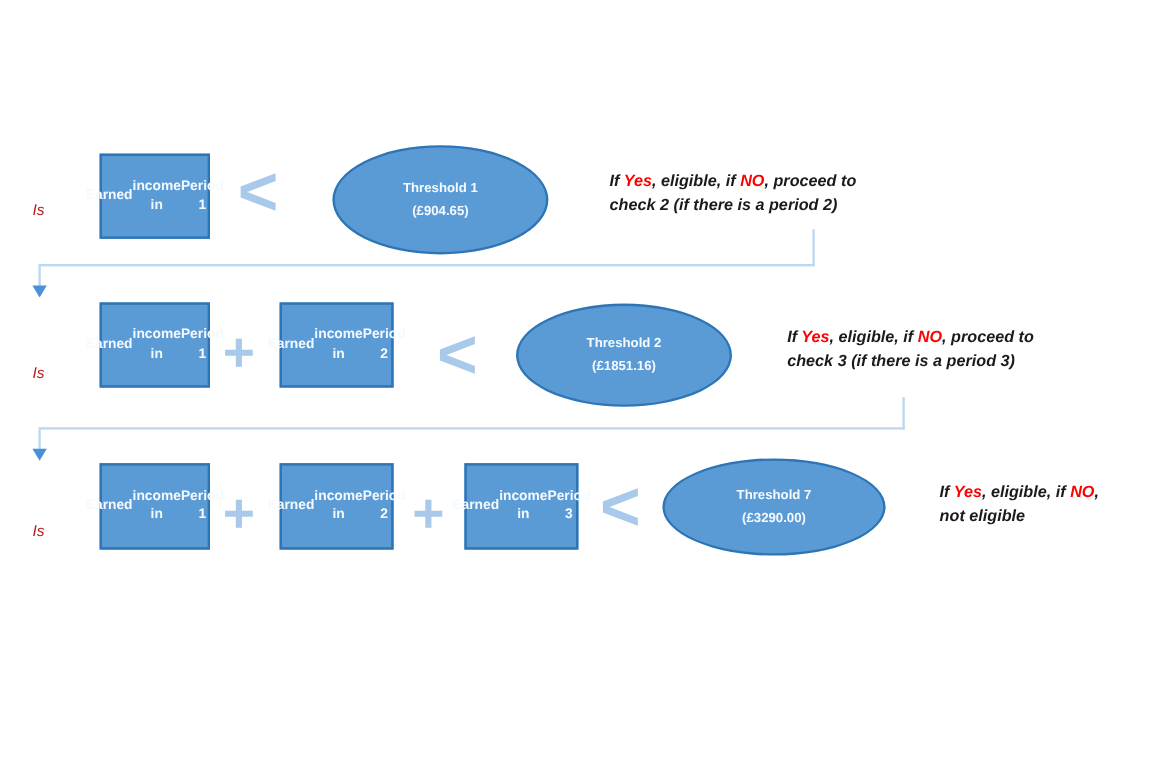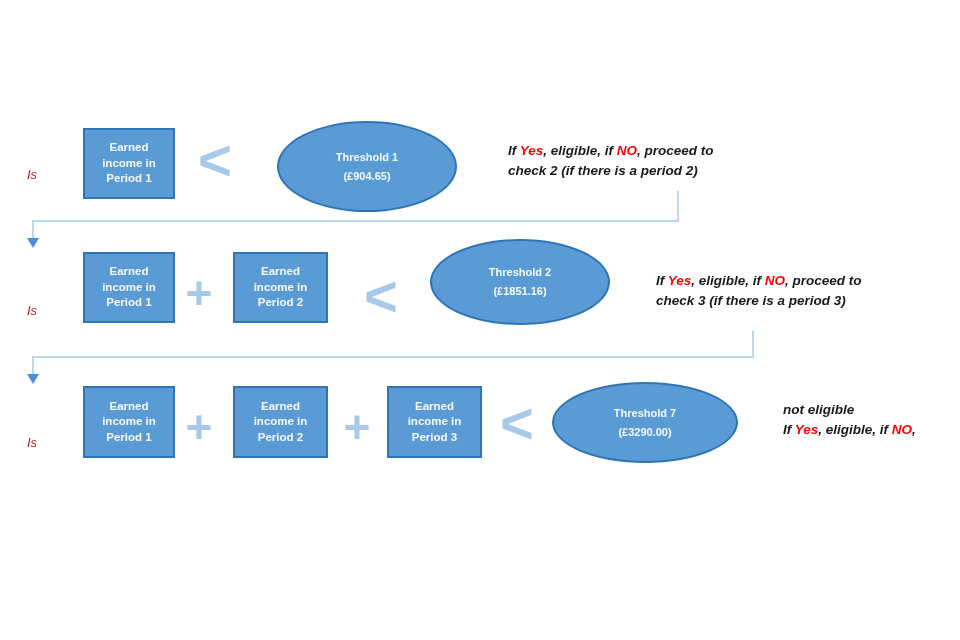--- a/index.html
+++ b/index.html
@@ -29,21 +29,20 @@
     font-size: 13px;
     font-weight: normal;
     font-style: italic;
     color: #b91c1c;
   }
   .box {
     position: absolute;
     background: var(--box-fill);
     border: 2px solid var(--box-border);
     display: flex;
-    flex-direction: column;
     align-items: center;
     justify-content: center;
     text-align: center;
   }
   .box span {
     display: block;
     color: var(--shape-text);
     font-size: 11.5px;
     font-weight: bold;
     line-height: 15.5px;
@@ -144,21 +143,21 @@
   <div class="op plus" style="left:176px;top:270px">+</div>
 
   <div class="box" style="left:233px;top:252px;width:95px;height:71px">
     <span>Earned</span>
     <span>income in</span>
     <span>Period 2</span>
   </div>
 
   <div class="op lt" style="left:358px;top:267px">&lt;</div>
 
-  <div class="ellipse" style="left:430px;top:239px;width:180px;height:86px">
+  <div class="ellipse" style="left:430px;top:253px;width:180px;height:86px">
     <span>Threshold 2</span>
     <span>(£1851.16)</span>
   </div>
 
   <div class="note" style="left:656px;top:271px">
     <div><span>If </span><span class="red">Yes</span><span>, eligible, if </span><span class="red">NO</span><span>, proceed to</span></div>
     <div><span>check 3 (if there is a period 3)</span></div>
   </div>
 
   <div class="vline" style="left:752px;top:331px;height:27px"></div>
@@ -191,17 +190,17 @@
   </div>
 
   <div class="op lt" style="left:494px;top:394px">&lt;</div>
 
   <div class="ellipse" style="left:552px;top:382px;width:186px;height:81px">
     <span>Threshold 7</span>
     <span>(£3290.00)</span>
   </div>
 
   <div class="note" style="left:783px;top:400px">
+    <div><span>If </span><span class="red">Yes</span><span>, eligible, if </span><span class="red">NO</span><span>,</span></div>
     <div><span>not eligible</span></div>
-    <div><span>If </span><span class="red">Yes</span><span>, eligible, if </span><span class="red">NO</span><span>,</span></div>
   </div>
 
 </div>
 
 </body></html>

